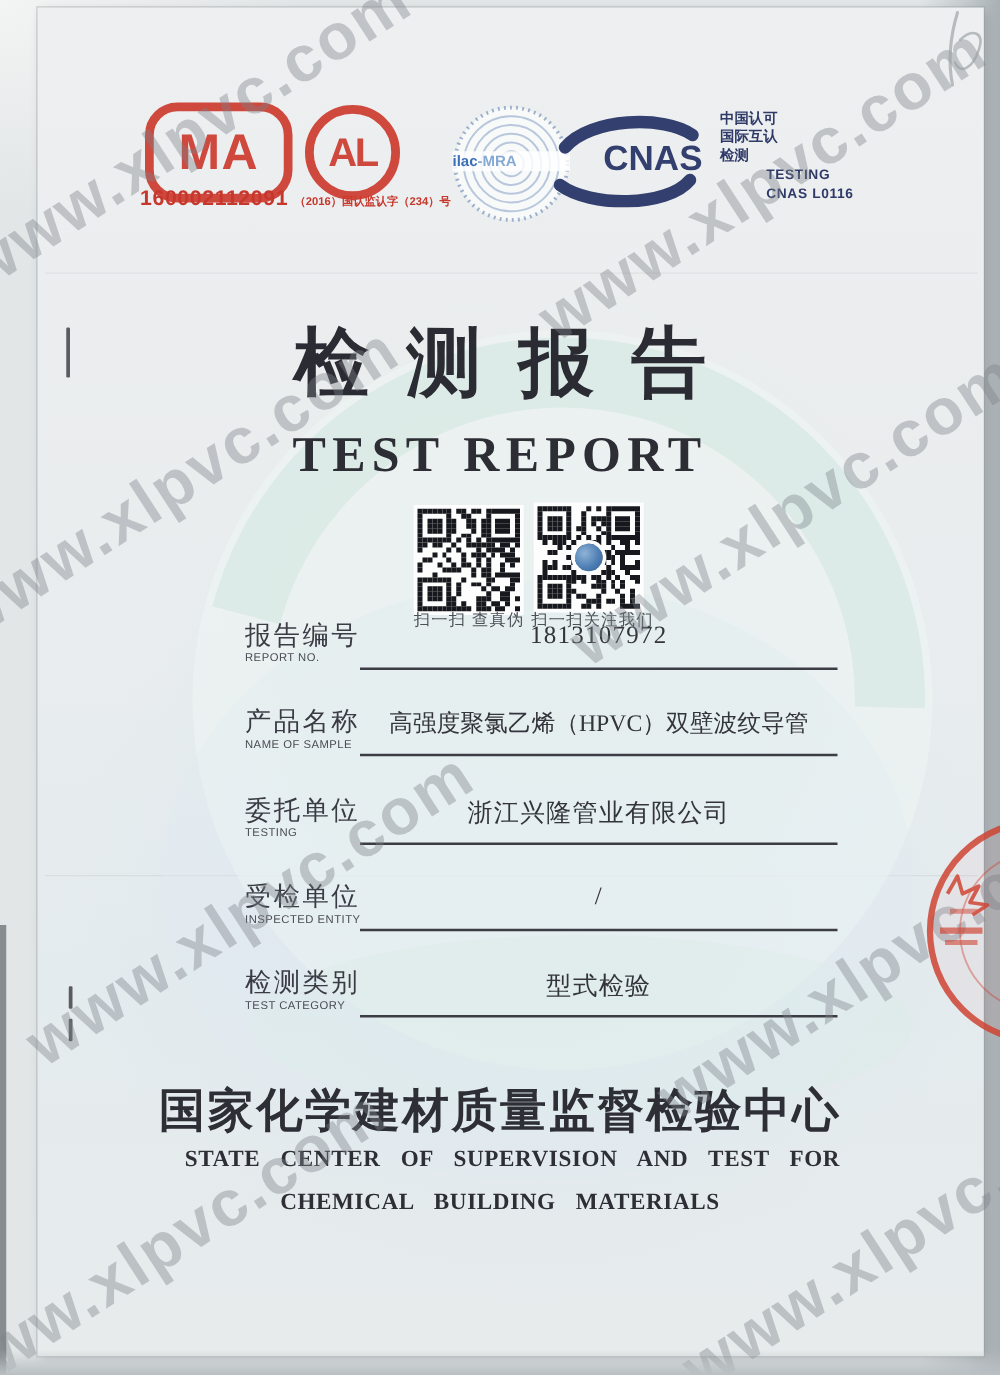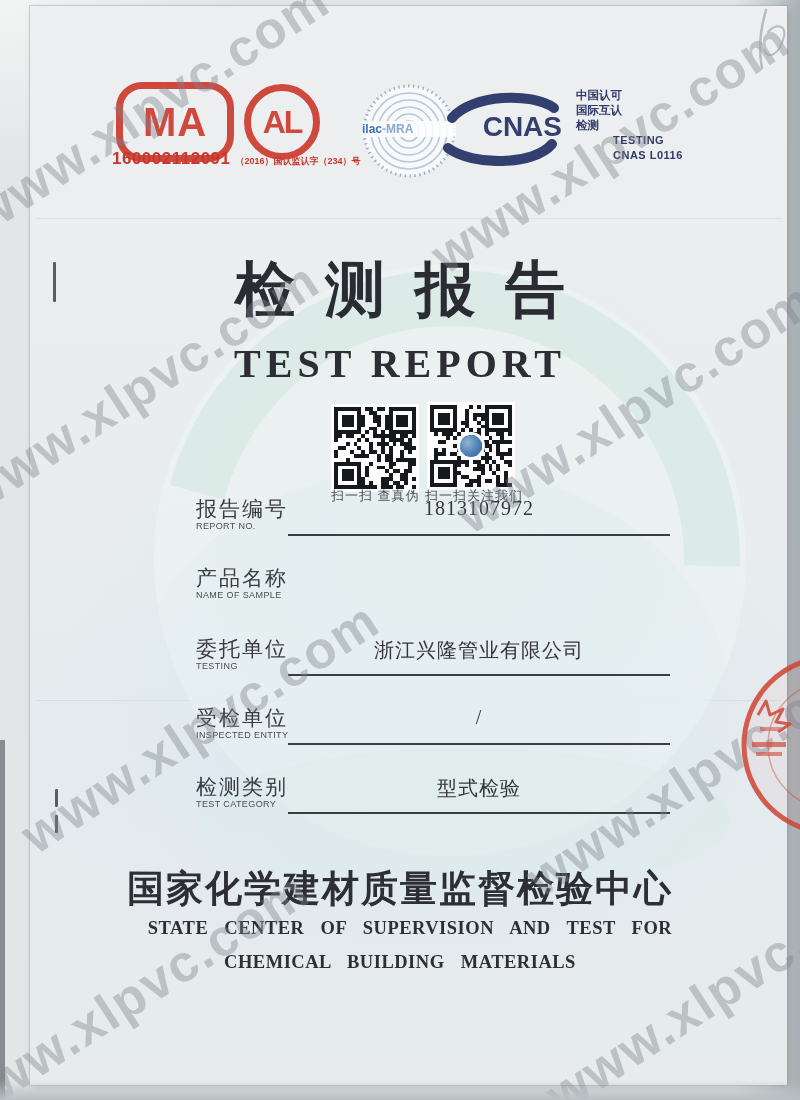--- a/index.html
+++ b/index.html
@@ -1068,20 +1068,21 @@
         <div class="f-en">REPORT NO.</div>
       </div>
       <div class="f-line">1813107972</div>
     </div>
 
     <div class="field-row" style="top:566px">
       <div class="f-label">
         <div class="f-zh">产品名称</div>
         <div class="f-en">NAME OF SAMPLE</div>
       </div>
+      <div class="f-line small">高强度聚氯乙烯（HPVC）双壁波纹导管</div>
     </div>
 
     <div class="field-row" style="top:637px">
       <div class="f-label">
         <div class="f-zh">委托单位</div>
         <div class="f-en">TESTING</div>
       </div>
       <div class="f-line">浙江兴隆管业有限公司</div>
     </div>
 

